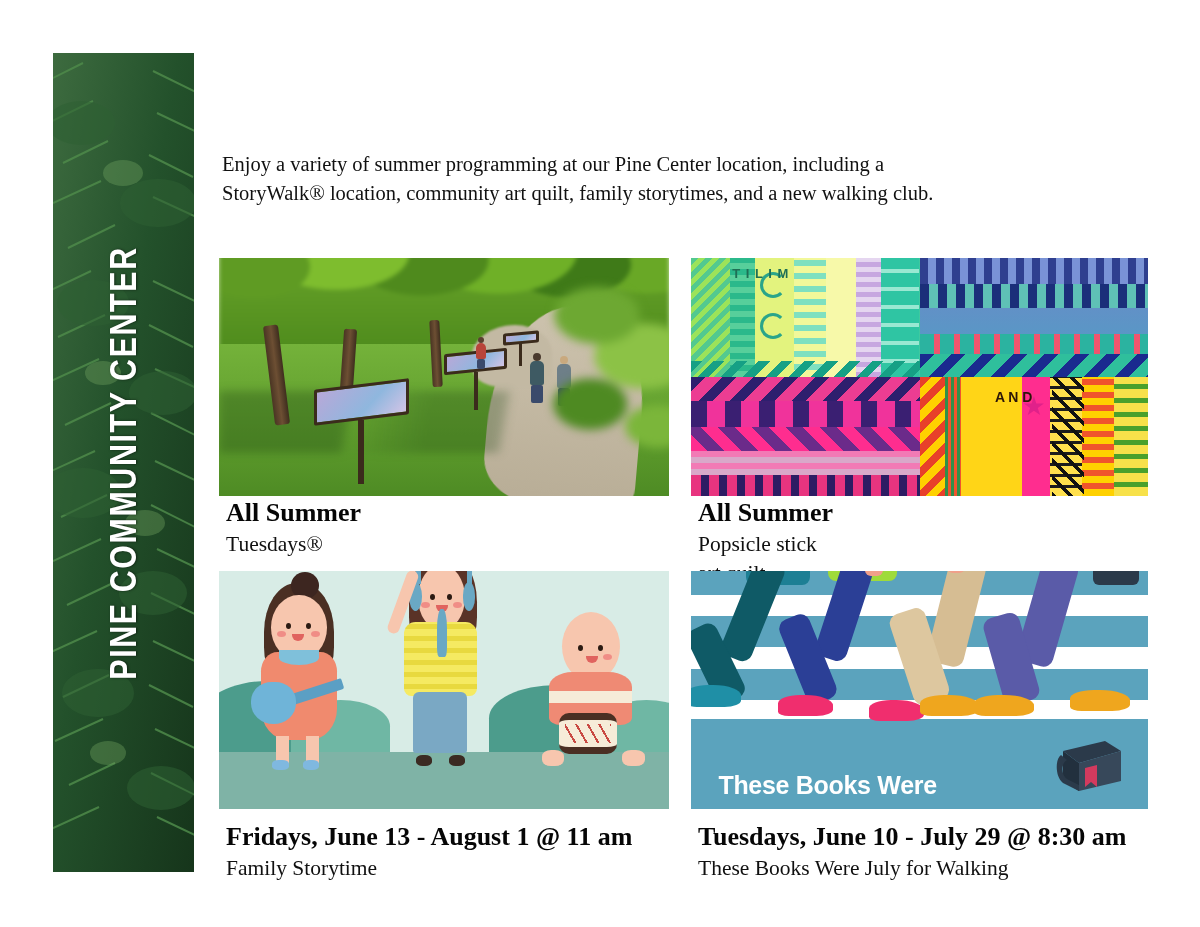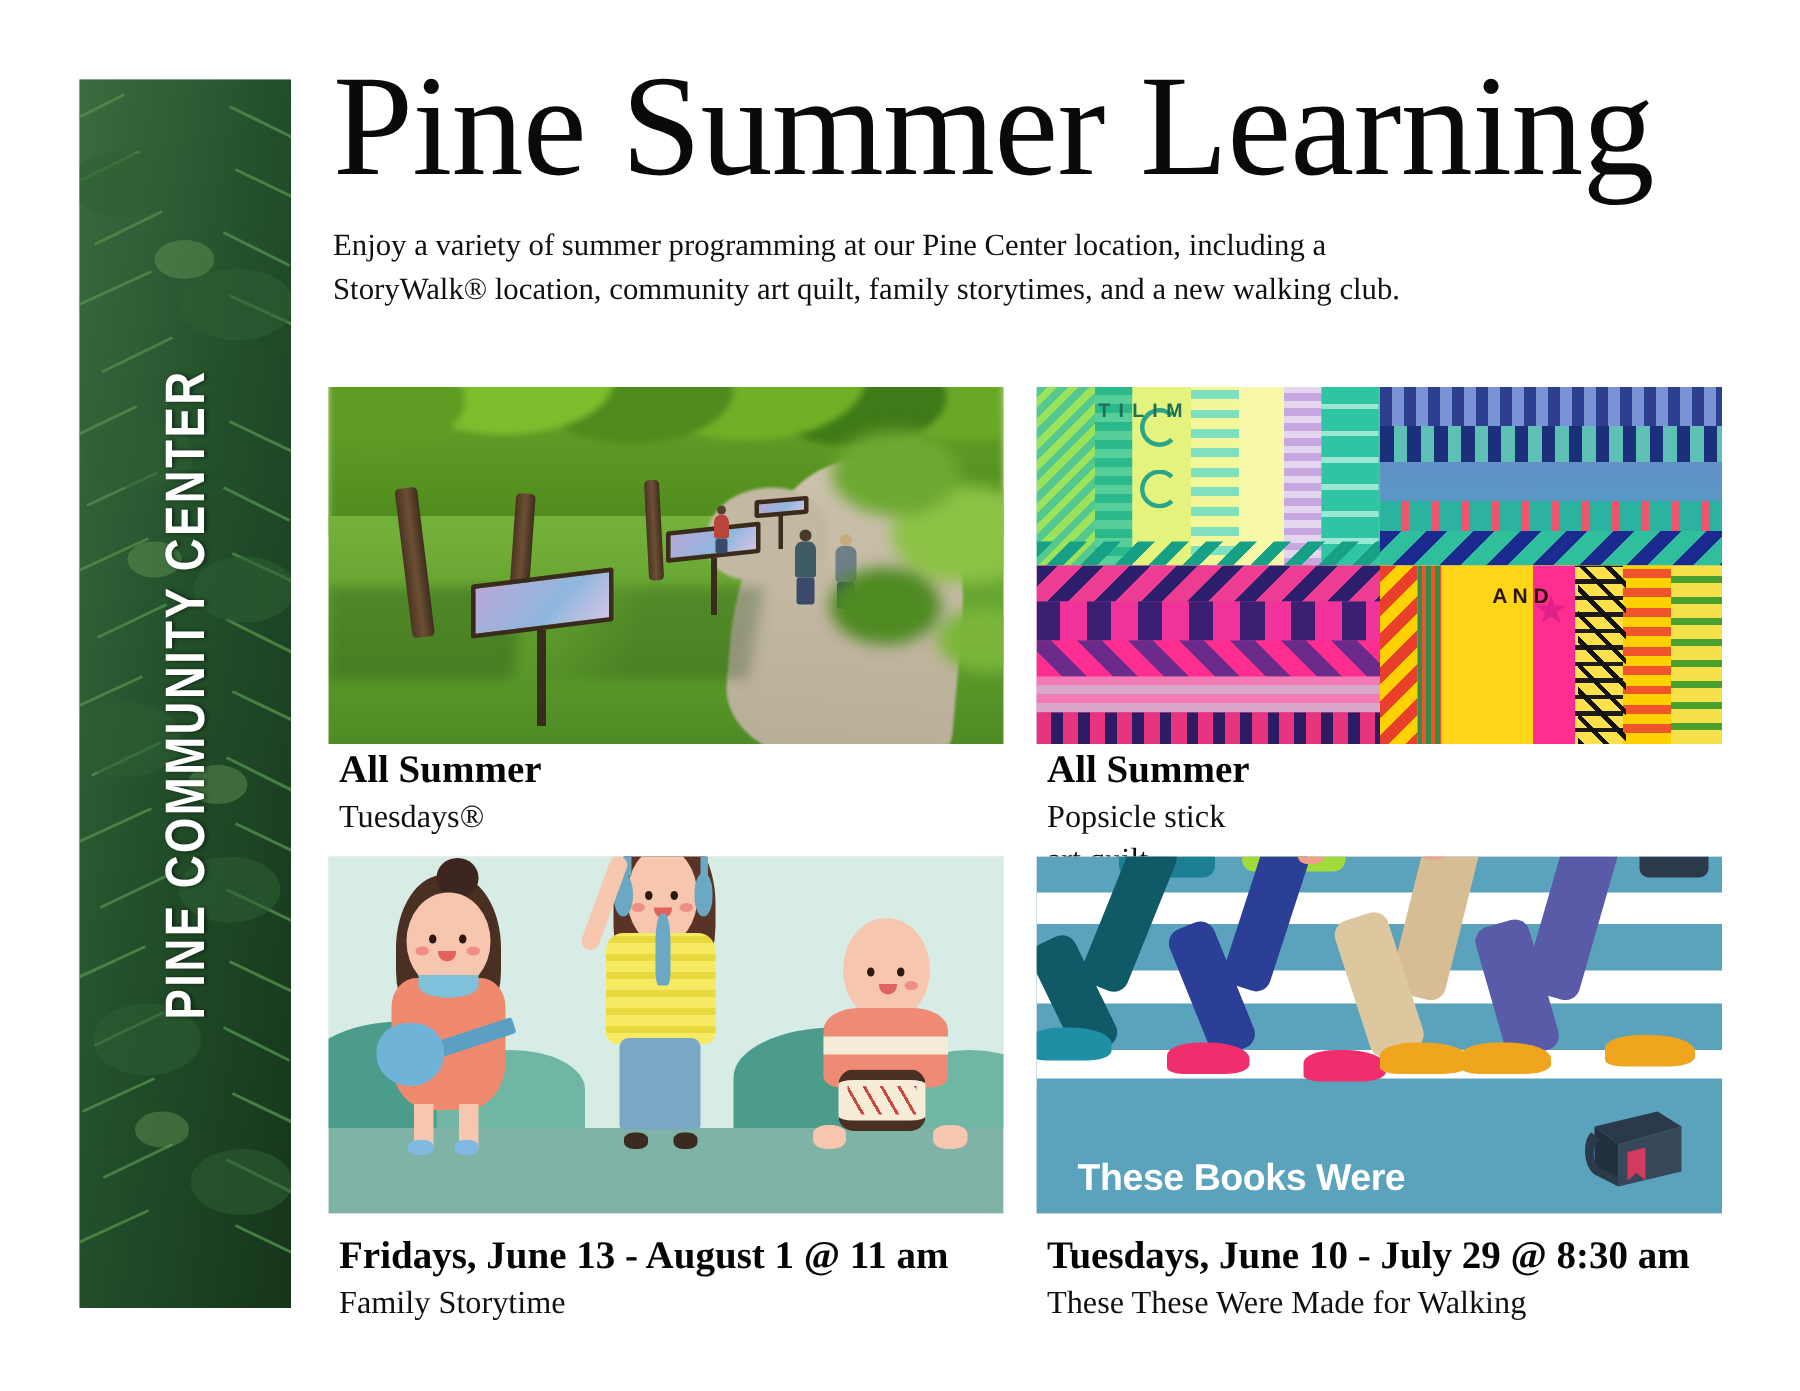--- a/index.html
+++ b/index.html
@@ -330,21 +330,20 @@
           <ellipse cx="92" cy="470" rx="20" ry="13"></ellipse>
             <ellipse cx="55" cy="700" rx="18" ry="12"></ellipse>
         </g>
       </svg>
     </div>
     <div class="sidebar-label">
       <span>PINE COMMUNITY CENTER</span>
     </div>
   </div>
 
-  <div class="title">Pine Summer Learning</div>
   <div class="subtitle">
     <span class="l1">Enjoy a variety of summer programming at our Pine Center location, including a</span>
     <span class="l2">StoryWalk® location, community art quilt, family storytimes, and a new walking club.</span>
   </div>
 
   <div class="cell c1">
     <div class="thumb">
       <div class="park">
         <div class="sky"></div>
         <div class="canopy"></div>
@@ -548,17 +547,17 @@
             <path d="M26 26 L68 14 L68 44 L26 54 Z" fill="#37485a"></path>
             <path d="M10 14 L26 26 L26 54 L10 44 Z" fill="#22303e"></path>
             <path d="M8 18 C2 22 2 40 10 46 L26 54 L26 48 L14 42 C8 38 8 26 14 23 Z" fill="#2b3a4a"></path>
             <path d="M32 31 L44 28 L44 50 L38 45 L32 50 Z" fill="#d33a5e"></path>
           </svg>
         </div>
       </div>
     </div>
     <div class="cap">
       <div class="d">Tuesdays, June 10 - July 29 @ 8:30 am</div>
-      <div class="n">These These Were Made for Walking</div>
+      <div class="n">These Books Were July for Walking</div>
     </div>
   </div>
 
 </div>
 
 </body></html>

